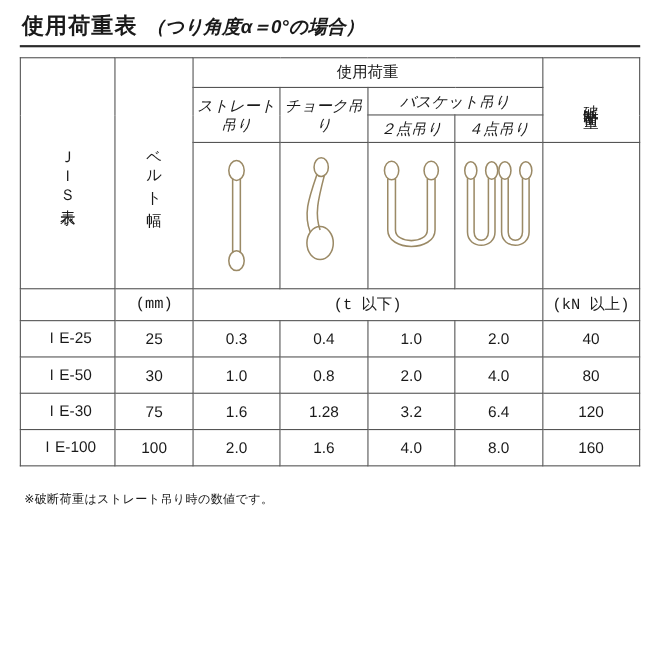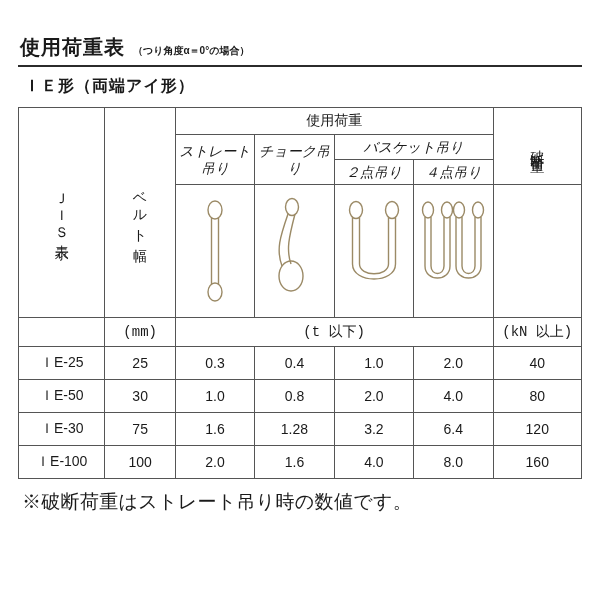--- a/index.html
+++ b/index.html
@@ -13,38 +13,39 @@
     font-family: "Liberation Sans", "DejaVu Sans", sans-serif;
     color: #1a1a1a;
     position: relative;
     overflow: hidden;
   }
   .page {
     position: relative;
     width: 600px;
     height: 474px;
     box-sizing: border-box;
-    padding: 30px 18px 0 18px;
+    padding: 6px 18px 0 18px;
   }
   
   .title-row {
     display: flex;
     align-items: baseline;
     gap: 8px;
     margin: 4px 0 2px 2px;
   }
   .main-title {
     font-size: 20px;
     font-weight: bold;
     letter-spacing: 1px;
   }
   .title-note {
-    font-size: 10px;
+    font-size: 17px;
     font-weight: bold;
     letter-spacing: 0px;
+    font-style: italic;
   }
   .rule {
     height: 2px;
     background: #2b2b2b;
     margin: 4px 0 9px 0;
   }
   .subtitle {
     font-size: 16px;
     font-weight: bold;
     letter-spacing: 1px;
@@ -113,38 +114,36 @@
   }
   .row-data td {
     height: 32px;
     font-size: 15px;
   }
   .pic {
     display: block;
     margin: 0 auto;
   }
   .footnote {
-    font-size: 19px;
-    margin: 10px 0 0 4px;
+    font-size: 11px;
+    margin: 22px 0 0 4px;
     letter-spacing: 0.3px;
-    font-family: Liberation Serif, serif;
   }
 </style>
 </head>
 <body>
 
 <div class="page">
 
   <div class="title-row">
     <span class="main-title">使用荷重表</span>
     <span class="title-note">（つり角度α＝0°の場合）</span>
   </div>
   <div class="rule"></div>
 
-  <div class="subtitle">ＩＥ形（両端アイ形）</div>
 
   <table class="spec">
     <colgroup>
       <col class="cell-jis">
         <col class="cell-belt">
         <col class="cell-str">
         <col class="cell-chk">
         <col class="cell-b2">
         <col class="cell-b4">
         <col class="cell-brk">

